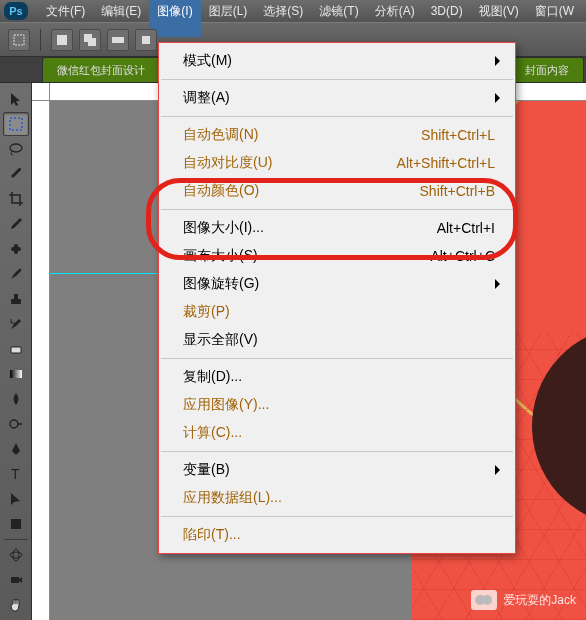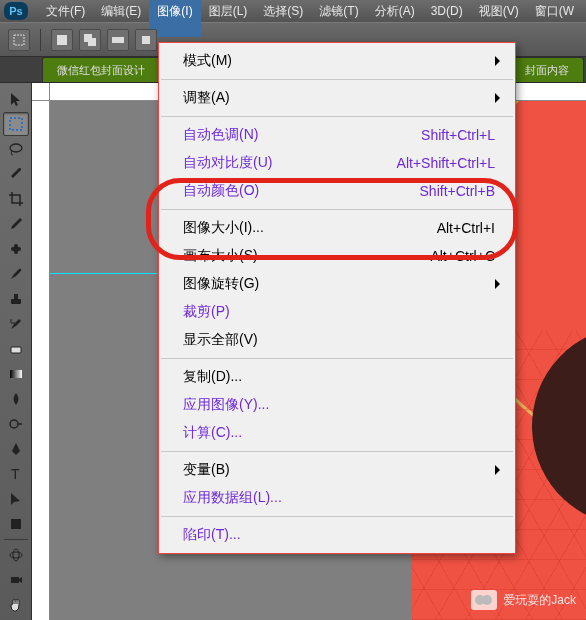--- a/index.html
+++ b/index.html
@@ -41,21 +41,21 @@
   repeating-linear-gradient(60deg, rgba(200,40,30,.25) 0 1px, transparent 1px 26px),
   repeating-linear-gradient(-60deg, rgba(200,40,30,.25) 0 1px, transparent 1px 26px),
   repeating-linear-gradient(0deg, rgba(200,40,30,.25) 0 1px, transparent 1px 30px);
   top: 230px; }
 .gold-ring { position: absolute; width: 420px; height: 420px; border: 3px solid #e7b05a; border-radius: 50%; left: 40px; top: -60px; }
 .brown-shape { position: absolute; width: 200px; height: 200px; background: #3c1d1a; border-radius: 50% 50% 0 50%; left: 120px; top: 225px; transform: rotate(20deg); }
 
 
 .dropdown { position: absolute; top: 22px; left: 158px; width: 358px; background: #f0f0f0; border: 1px solid #ef4444; box-shadow: 2px 3px 8px rgba(0,0,0,.4); font-size: 14px; color: #000; padding: 4px 0; z-index: 50; margin-top: 20px; }
 .dd-row { display: flex; align-items: center; padding: 5px 20px 5px 24px; position: relative; }
-.dd-row.disabled { color: #6d28d9; }
+.dd-row.disabled { color: #a16207; }
 .dd-label { flex: 1; }
 .dd-short { color: inherit; }
 .dd-sub::after { content: ""; position: absolute; right: 10px; top: 50%; margin-top: -5px; border: 5px solid transparent; border-left-color: #000; }
 .dd-sep { height: 1px; background: #c8c8c8; margin: 4px 2px; }
 
 
 .red-annot { position: absolute; z-index: 60; left: 146px; top: 178px; width: 372px; height: 82px; border: 5px solid #e2231a; border-radius: 34px; pointer-events: none; }
 
 
 .wm { position: absolute; right: 10px; bottom: 10px; z-index: 70; display: flex; align-items: center; gap: 6px; color: rgba(255,255,255,.85); font-size: 12px; }

